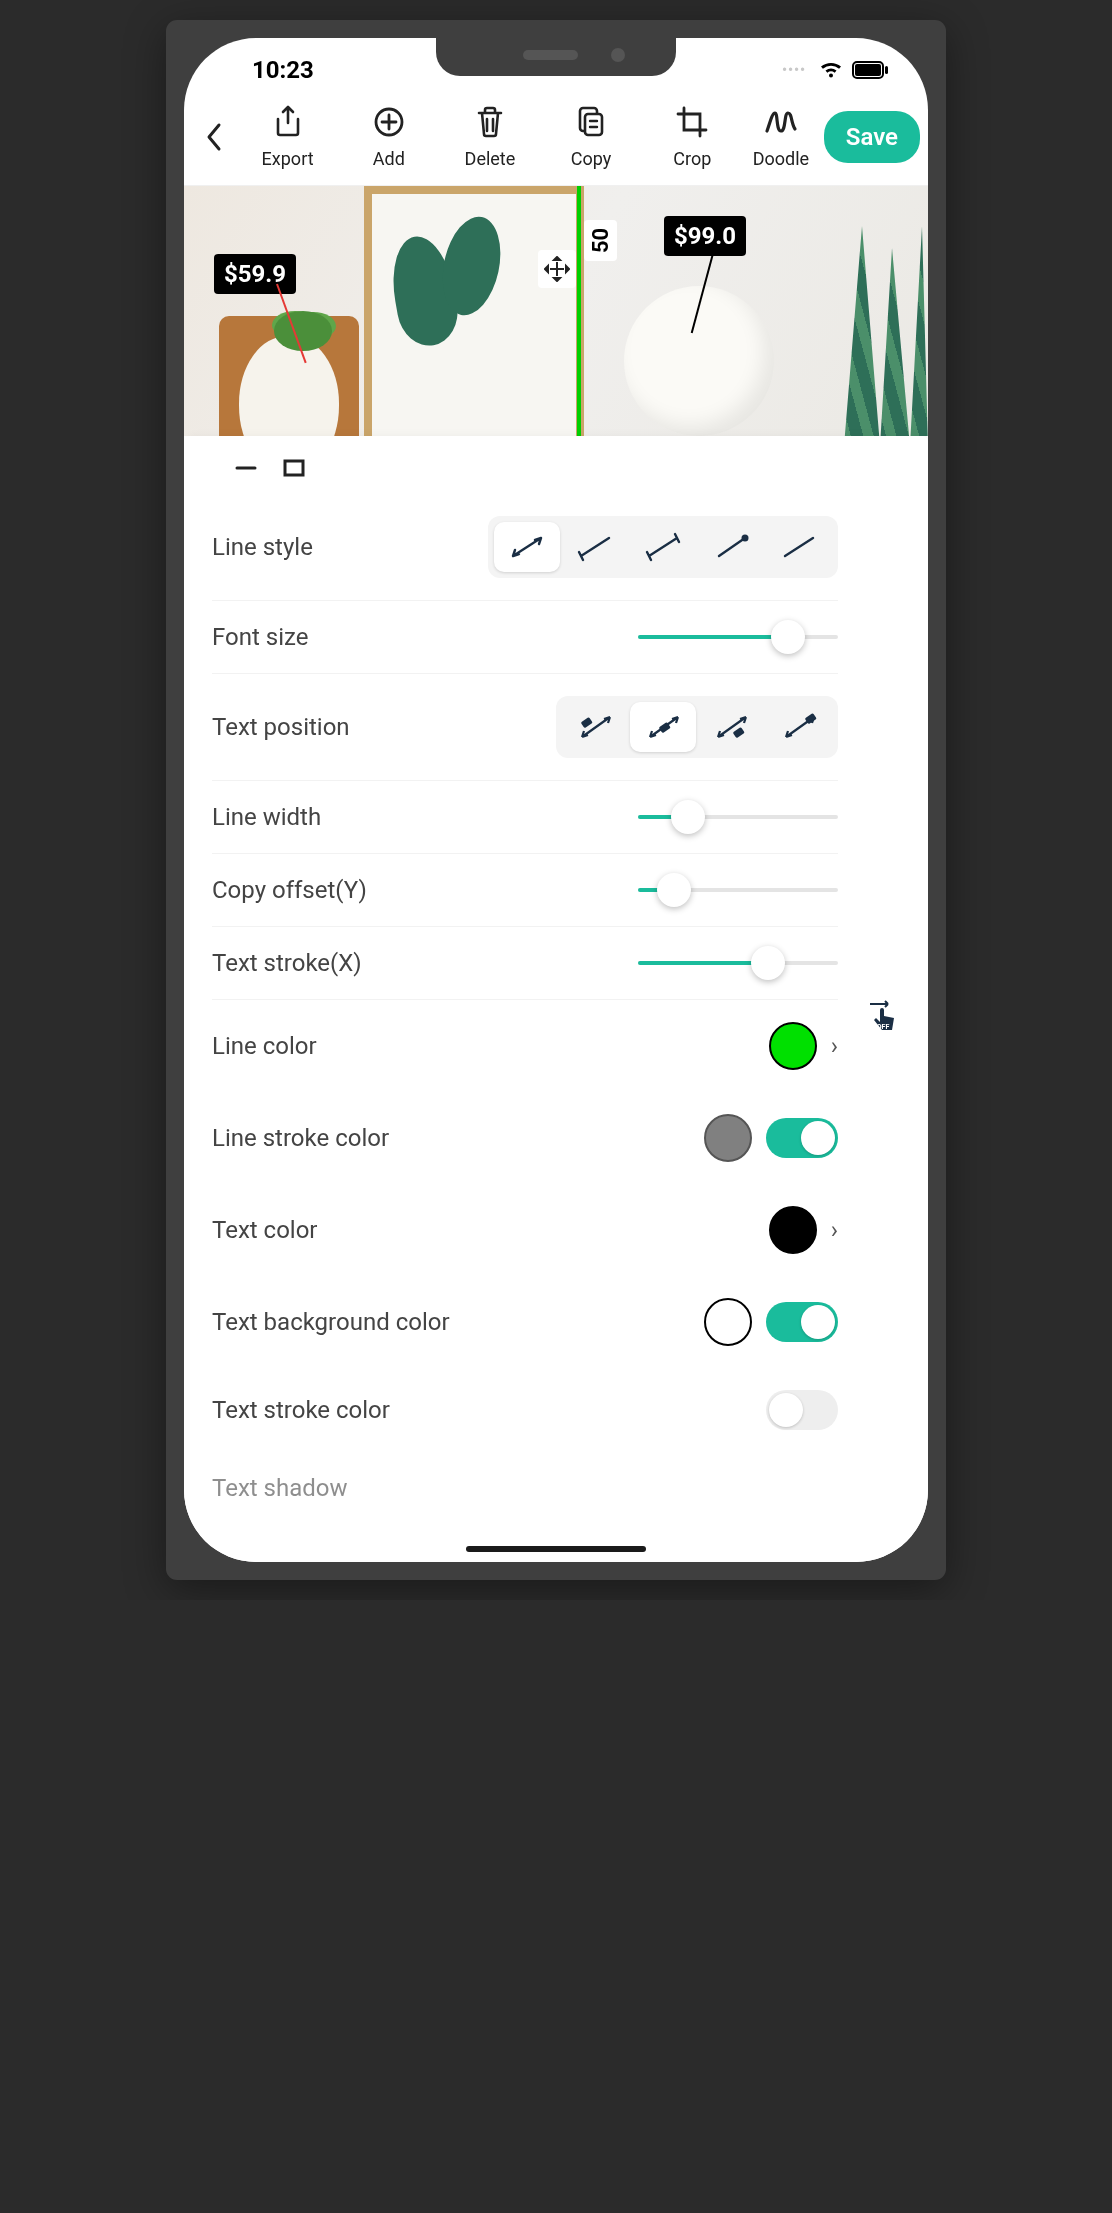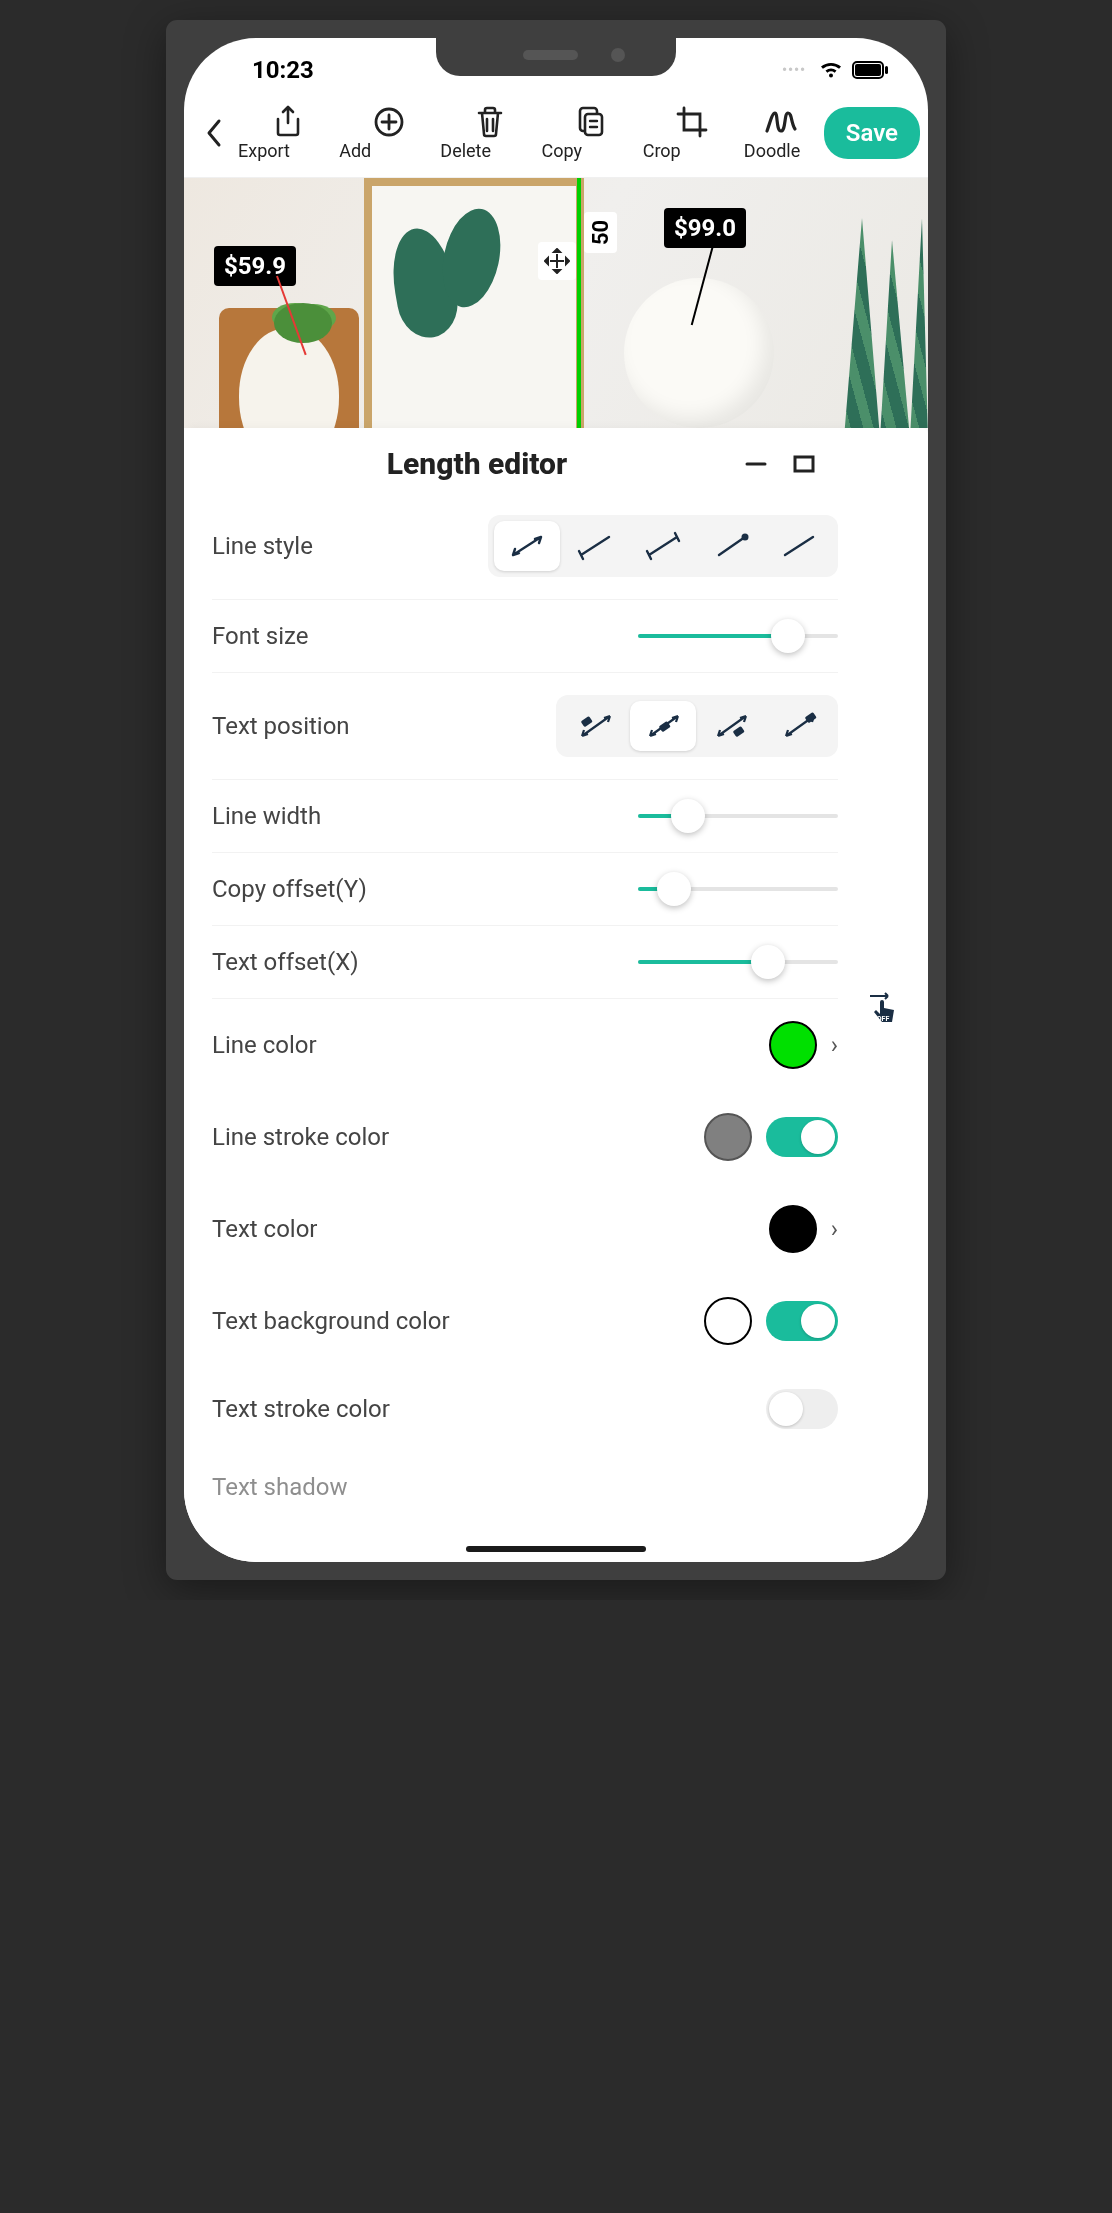--- a/index.html
+++ b/index.html
@@ -80,21 +80,22 @@
 .toolbar-back {
   width: 44px;
   display: flex;
   align-items: center;
   justify-content: center;
 }
 .toolbar-item {
   flex: 1;
   display: flex;
   flex-direction: column;
-  gap: 0;
+  align-items: center;
+  gap: 8px;
   min-width: 0;
 }
 .toolbar-item .icon {
   height: 36px;
   display: flex;
   align-items: center;
   justify-content: center;
 }
 .toolbar-item .label {
   font-size: 18px;
@@ -346,21 +347,20 @@
       </div>
       <div class="price1">$59.9</div>
       <div class="pointer1"></div>
       <div class="price2">$99.0</div>
       <div class="pointer2"></div>
     </div>
 
     <div class="panel">
       <div class="panel-content">
         <div class="panel-header">
-          <span class="panel-title">Length editor</span>
           <span class="panel-ctrl">
             <svg width="28" height="28" viewBox="0 0 28 28">
                 <path d="M5 14h18" stroke="#222" stroke-width="3" stroke-linecap="round"></path>
               </svg>
           </span>
           <span class="panel-ctrl">
             <svg width="24" height="24" viewBox="0 0 24 24">
                 <rect x="3" y="5" width="18" height="14" stroke="#222" stroke-width="3" fill="none"></rect>
               </svg>
           </span>
@@ -453,21 +453,21 @@
         <div class="row">
           <div class="row-label">Copy offset(Y)</div>
           <div class="row-ctrls">
               <div class="slider">
                 <div class="fill" style="width:18%"></div>
                 <div class="thumb" style="left:18%"></div>
               </div>
             </div>
         </div>
         <div class="row">
-          <div class="row-label">Text offset(X)</div>
+          <div class="row-label">Text stroke(X)</div>
           <div class="row-ctrls">
               <div class="slider">
                 <div class="fill" style="width:65%"></div>
                 <div class="thumb" style="left:65%"></div>
               </div>
             </div>
         </div>
 
         <div class="row" style="border-bottom:none">
           <div class="row-label">Line color</div>

